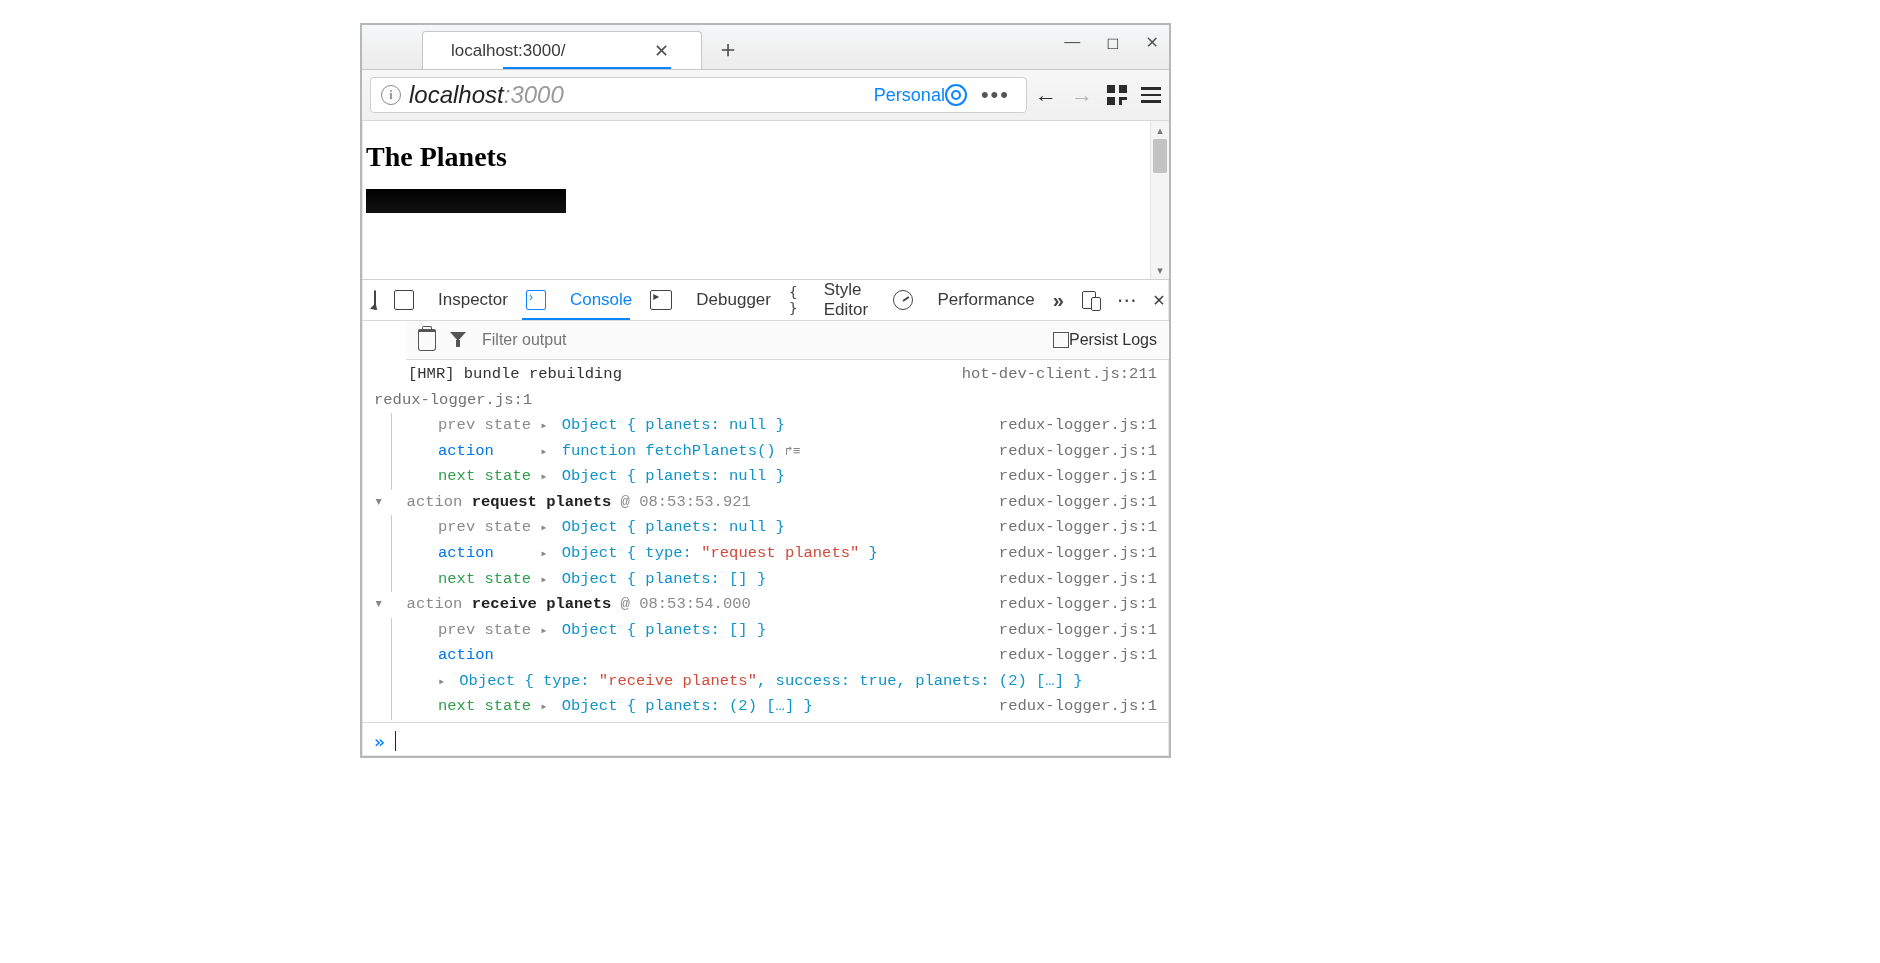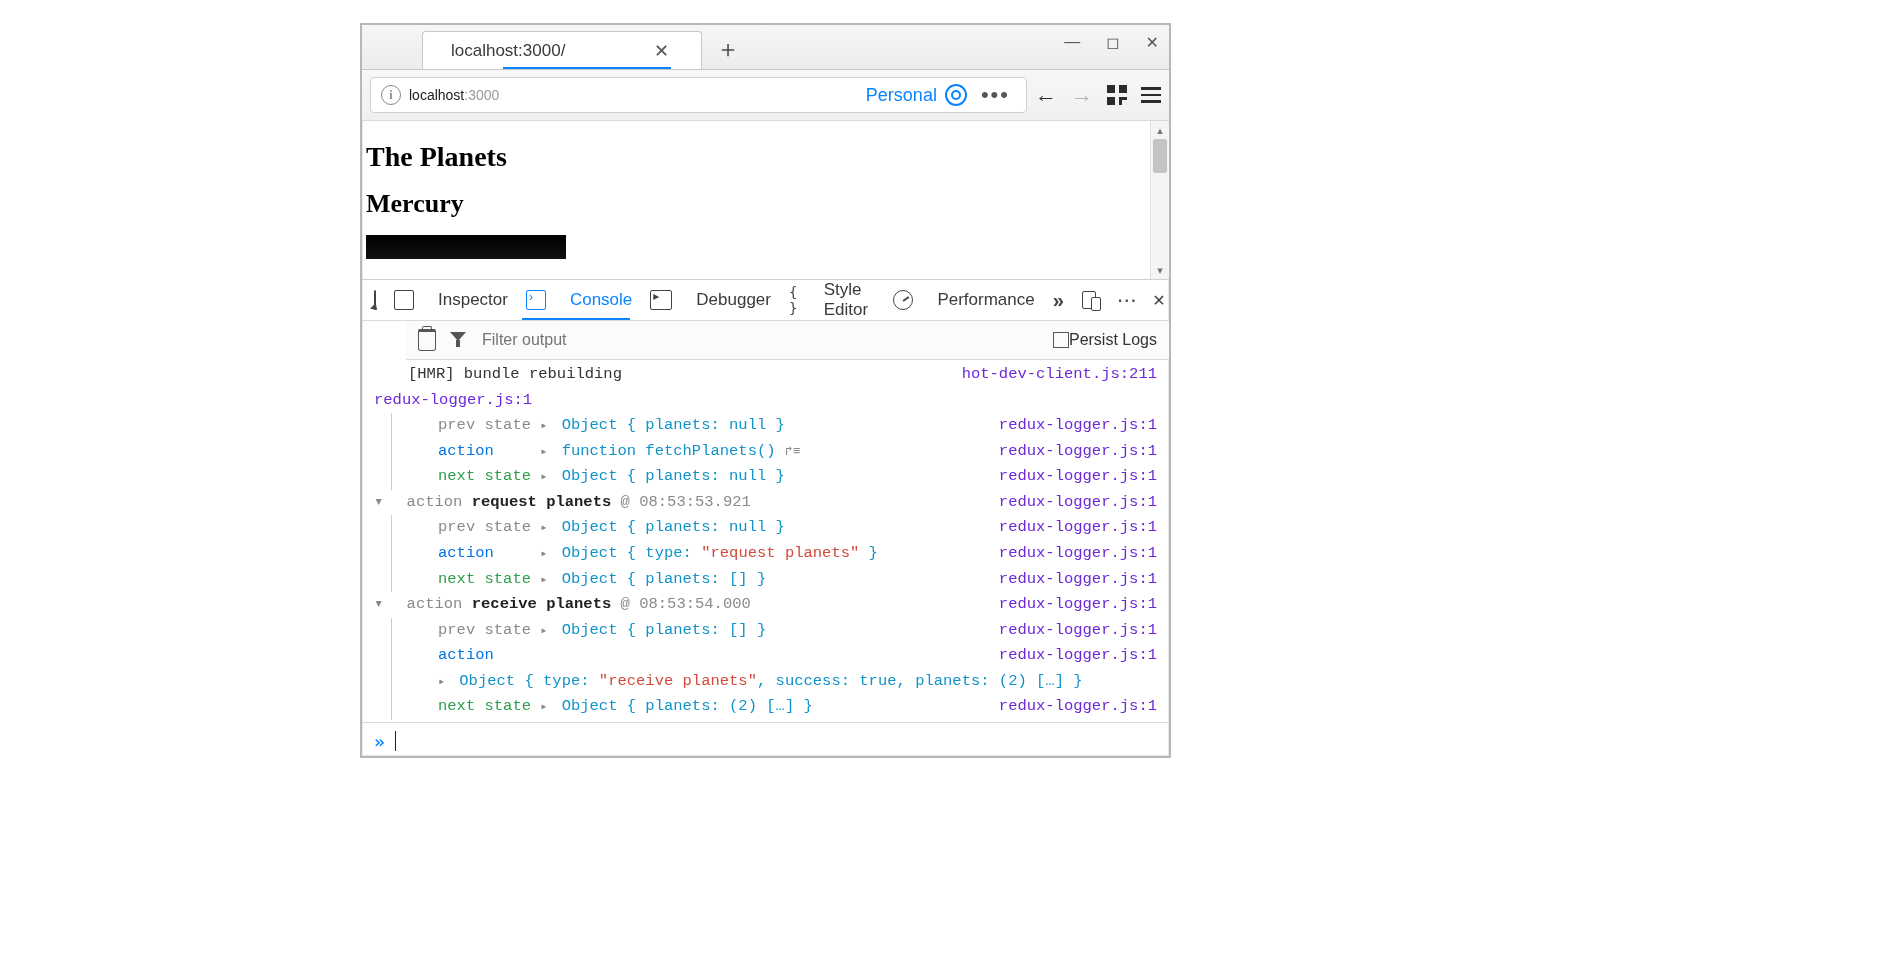--- a/index.html
+++ b/index.html
@@ -117,23 +117,23 @@
     gap: 8px;
   }
   .url-info-icon {
     width: 18px; height: 18px;
     border: 1.5px solid #8a8a8a;
     border-radius: 50%;
     display: flex; align-items: center; justify-content: center;
     font-size: 12px; color: #8a8a8a; font-weight: bold;
     font-family: Georgia, serif;
   }
-  .url-text { font-size: 14px; color: #222; }
+  .url-text { font-size: 24px; color: #222; font-style: italic; }
   .url-text .dim { color: #9a9a9a; }
-  .url-right { margin-left: auto; display: flex; align-items: center; gap: 8px; color:#0a84ff; font-size:18px;}
+  .url-right { margin-left: auto; display: flex; align-items: center; color:#0a84ff; font-size:18px;}
   .finger-icon {
     width: 18px; height: 18px;
     border: 2px solid #0a84ff;
     border-radius: 50%;
     position: relative;
   }
   .finger-icon::after{
     content:""; position:absolute; left:4px; top:4px; width:6px; height:6px; border:2px solid #0a84ff; border-radius:50%;
   }
   .url-menu-dots {
@@ -230,21 +230,21 @@
   .console-body {
     flex:1;
     font-family: Consolas, 'Courier New', monospace;
     font-size: 15.5px;
     line-height: 1.65;
     padding: 2px 12px 4px 12px;
     color:#333; overflow:hidden;
   }
   .row { display:flex; }
   .row .msg { flex:1; white-space:pre; }
-  .row .src { color:#6d28d9; cursor:pointer; }
+  .row .src { color:#737373; cursor:pointer; }
   .disc{color:#888;display:inline-block;width:14px;}
   .disc::before{content:"▾";}
   .discR{color:#888;display:inline-block;width:12px;}
   .discR::before{content:"▸";font-size:12px;}
   .goto-ico{color:#888;font-size:13px;}
   .indent1{padding-left:34px;}
   .indent2{padding-left:64px;position:relative;}
   .indent2::before{content:"";position:absolute;left:17px;top:0;bottom:0;width:1px;background:#c8cdd1;}
   .gray{color:#8a8a8a;}
   .blue{color:#0074e8;}
@@ -306,21 +306,20 @@
             <span></span>
             <span></span>
             <span></span>
           </span>
     </div>
   </div>
 
   <div class="page-area">
     <div class="page-content">
       <h1>The Planets</h1>
-      <h2>Mercury</h2>
       <div class="planet-img"></div>
     </div>
     <div class="vscroll">
       <div class="up">▴</div>
       <div class="thumb"></div>
       <div class="dn">▾</div>
     </div>
   </div>
 
   <div class="devtools">

